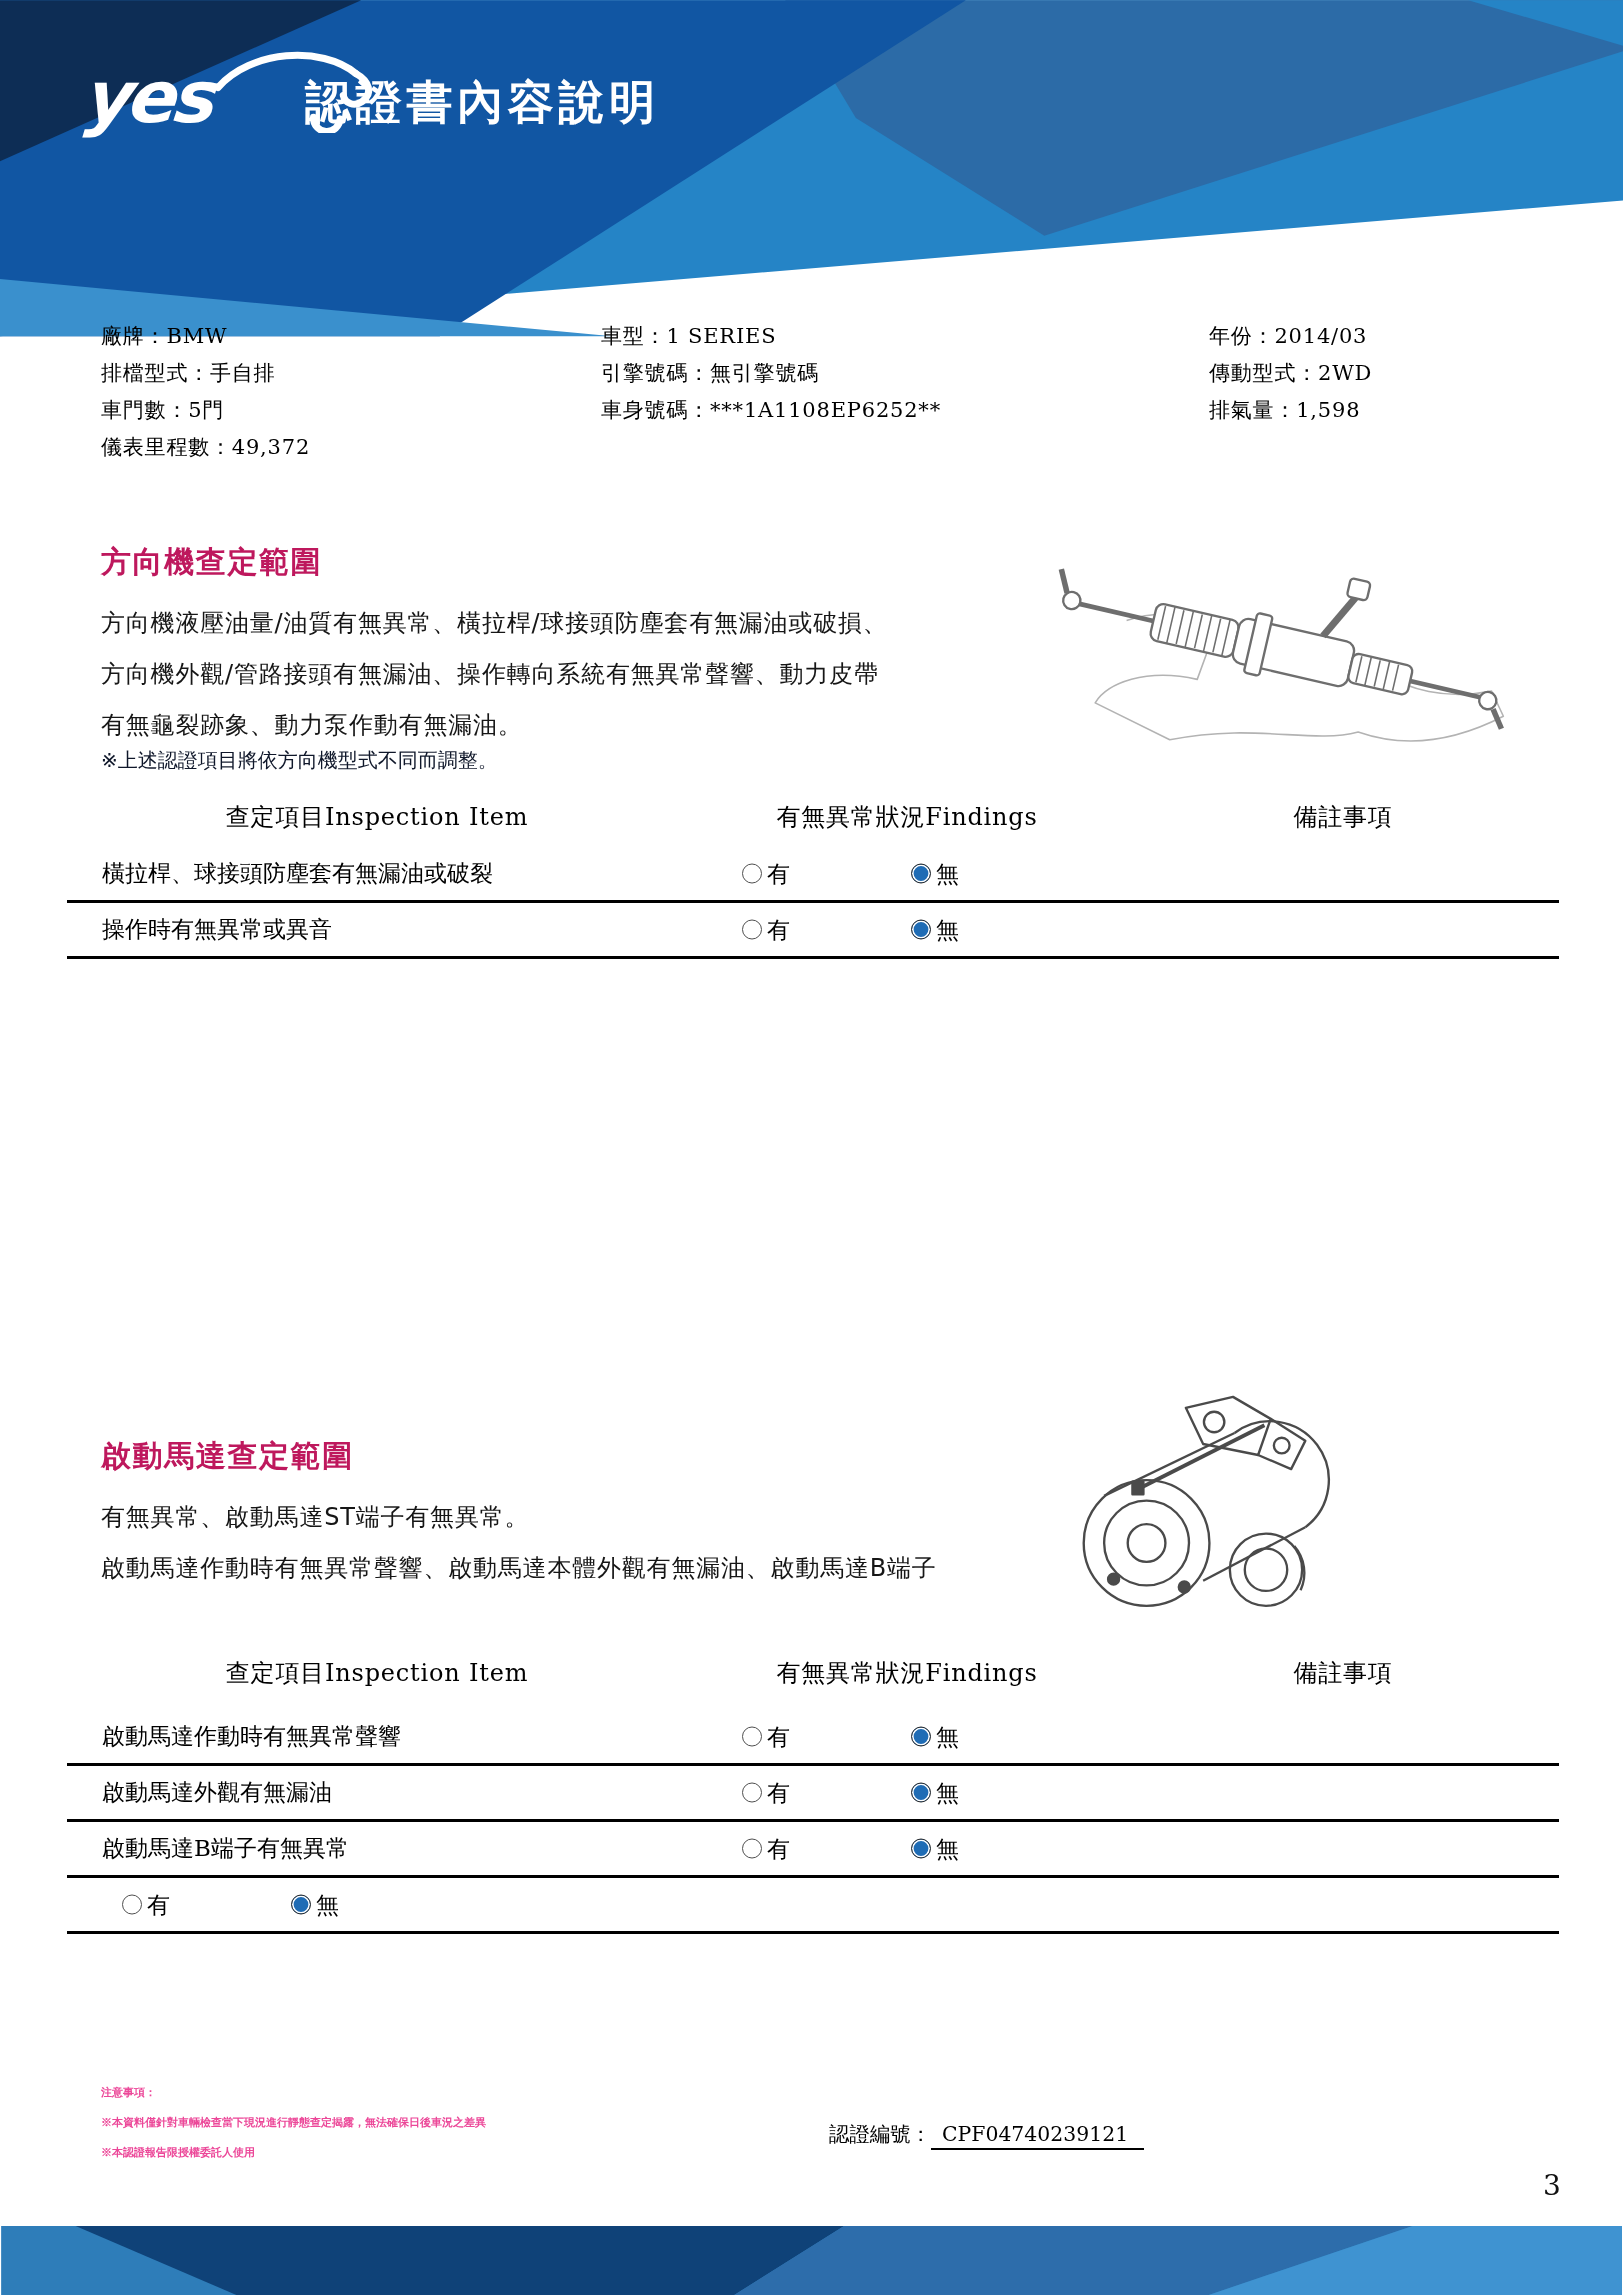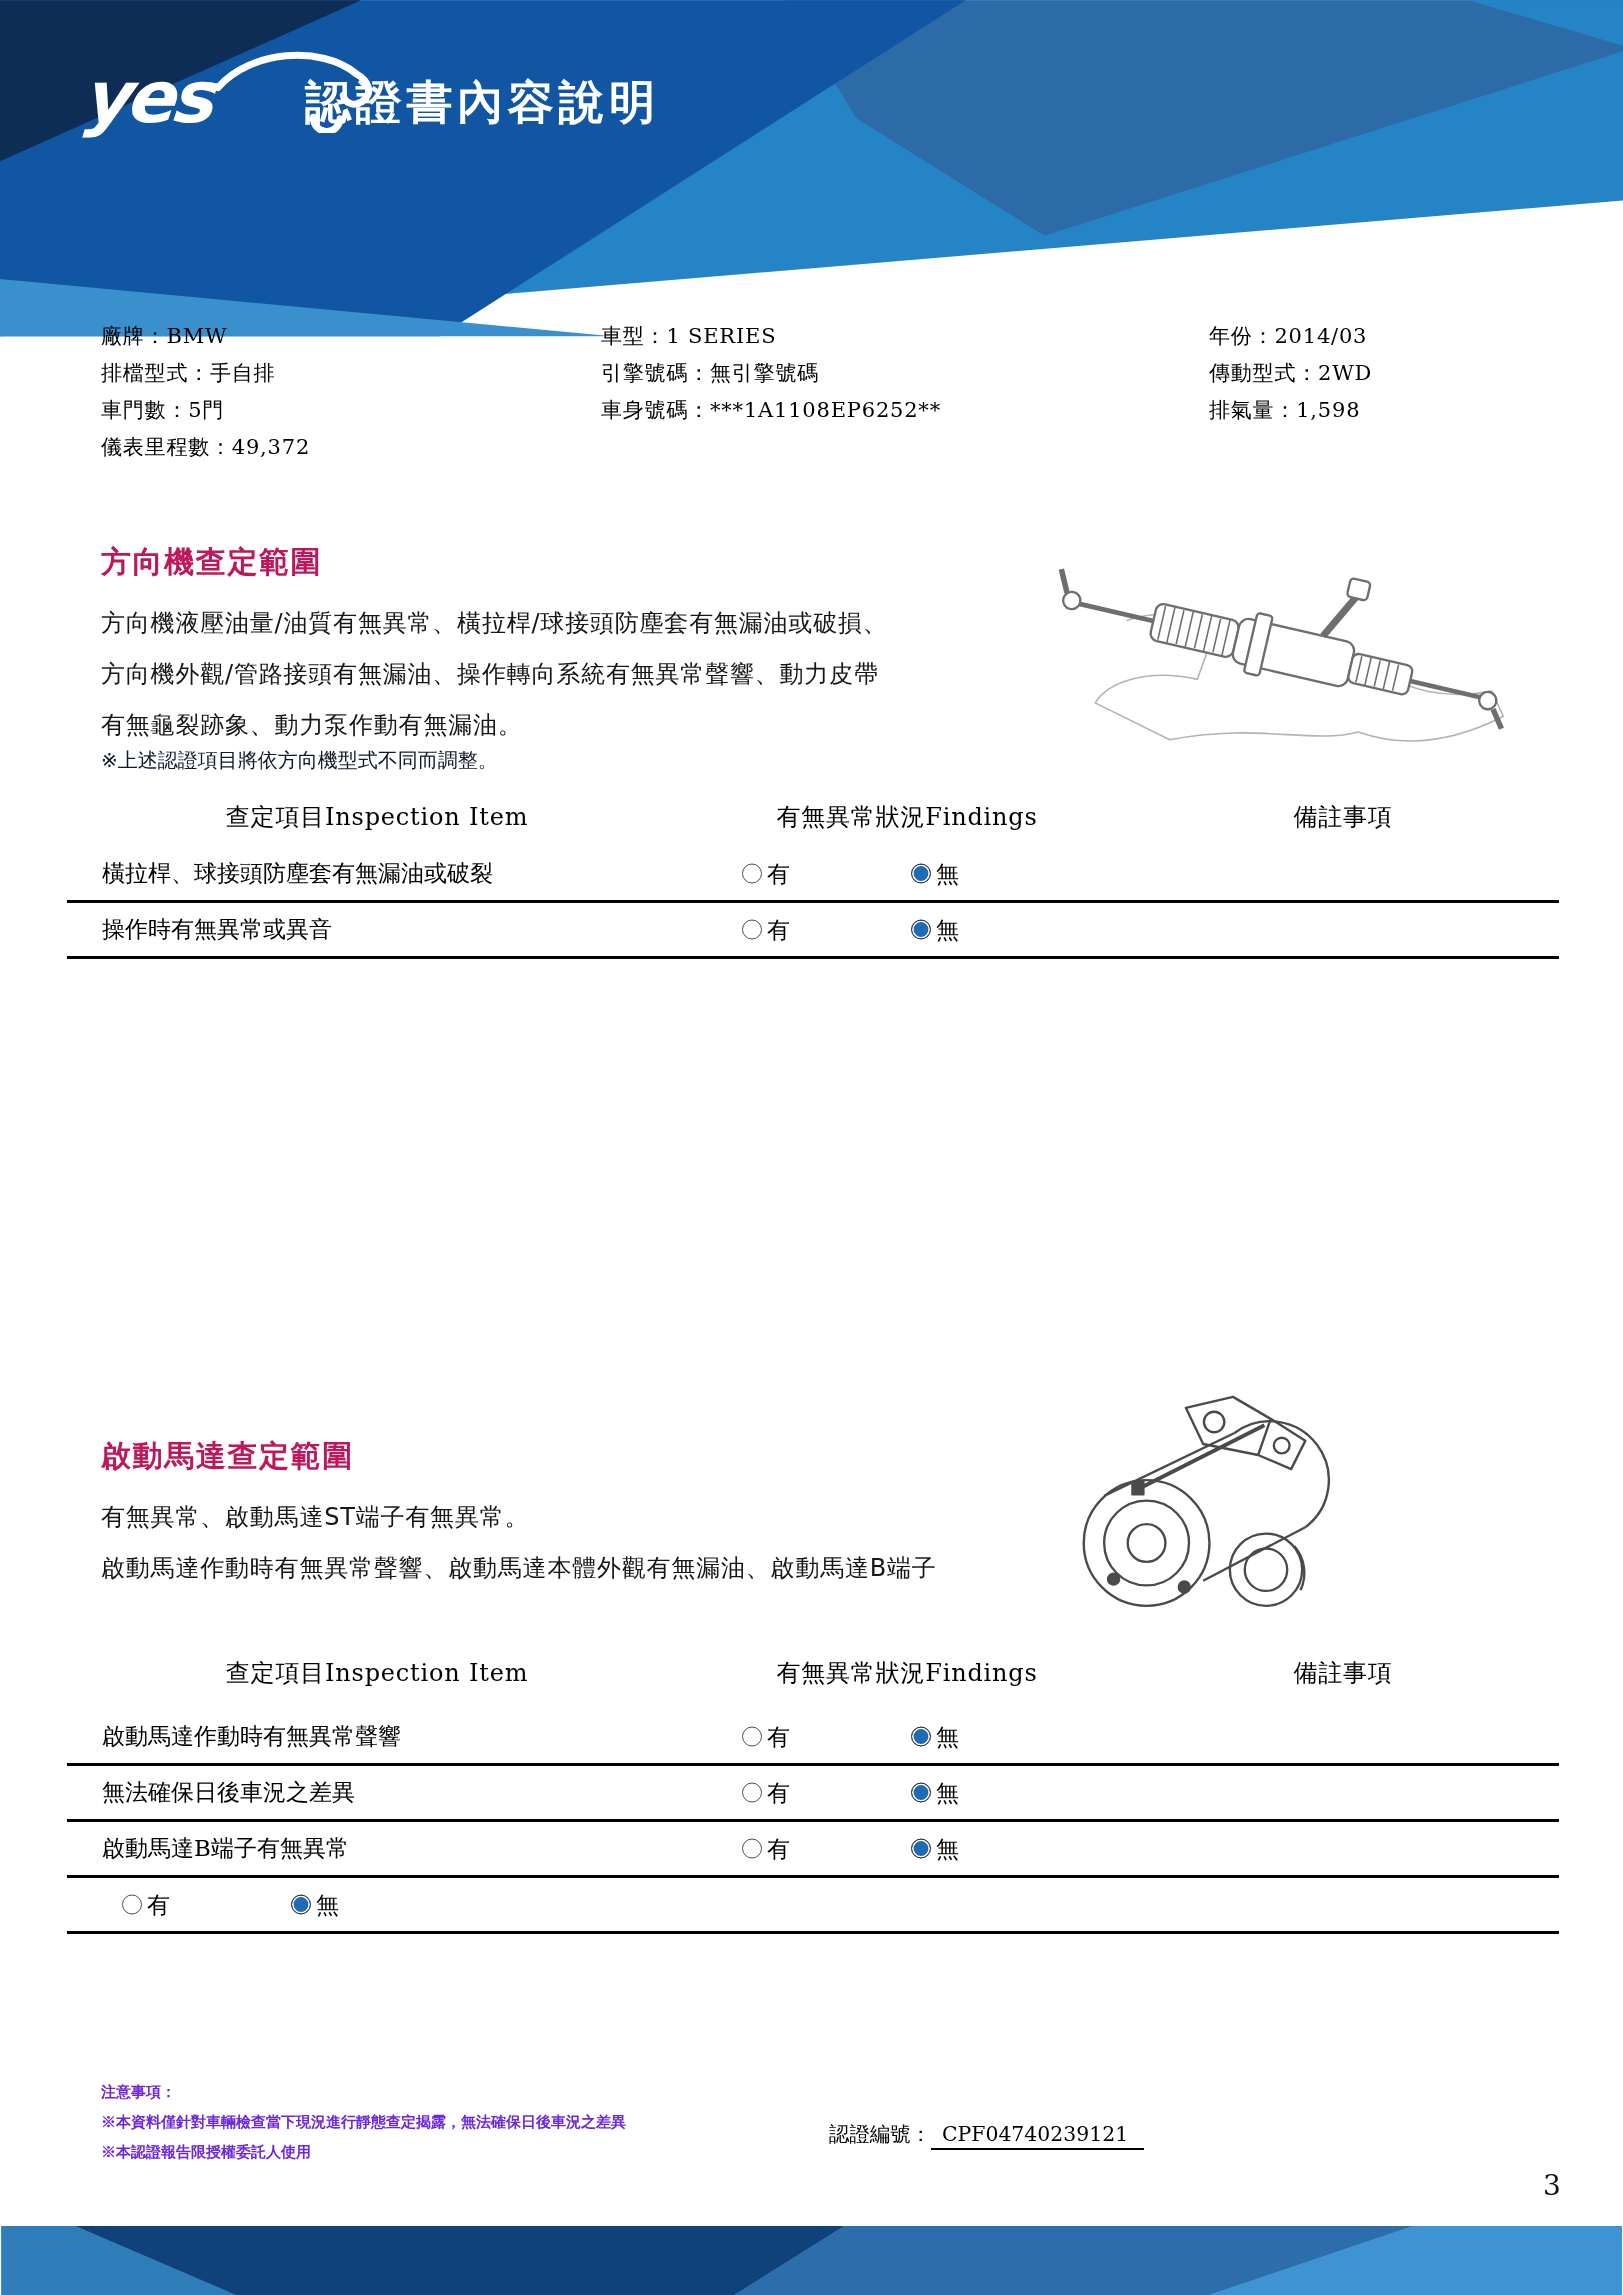--- a/index.html
+++ b/index.html
@@ -45,21 +45,21 @@
        align-items:center;gap:4.7px;cursor:pointer;}
   .opt .olabel{font-size:23px;color:#000;}
   .radio{display:inline-block;width:20.4px;height:20.4px;border:1.6px solid #4f4f4f;
          border-radius:50%;background:#fff;box-sizing:border-box;}
   .radio.checked{border:1.6px solid #2b2b2b;background:#1f6cb5;
                  box-shadow:inset 0 0 0 1.6px #ffffff;}
   .c-remark{flex:1;}
 
   
   .notes{font-family:Liberation Serif, serif;font-weight:700;
-         font-size:15px;color:#6d28d9;}
+         font-size:11px;color:#ec4899;}
   .notes .nline{height:30px;line-height:30px;white-space:nowrap;}
   .cert{font-size:20.4px;color:#000;white-space:nowrap;}
   .cert .num{border-bottom:2.4px solid #000;padding:0 15.7px 1.6px 11px;}
   #pageno{font-size:28px;color:#111;}
 
   .illu svg{display:block;}
 </style>
 </head>
 <body>
 
@@ -237,21 +237,21 @@
           <span class="olabel">有</span>
         </span>
         <span class="opt" style="left:224px;">
           <span class="radio checked"></span>
           <span class="olabel">無</span>
         </span>
       </div>
       <div class="c-remark"></div>
     </div>
     <div class="trow">
-      <div class="c-item">無法確保日後車況之差異</div>
+      <div class="c-item">啟動馬達外觀有無漏油</div>
       <div class="c-find">
         <span class="opt" style="left:55px;">
           <span class="radio"></span>
           <span class="olabel">有</span>
         </span>
         <span class="opt" style="left:224px;">
           <span class="radio checked"></span>
           <span class="olabel">無</span>
         </span>
       </div>

